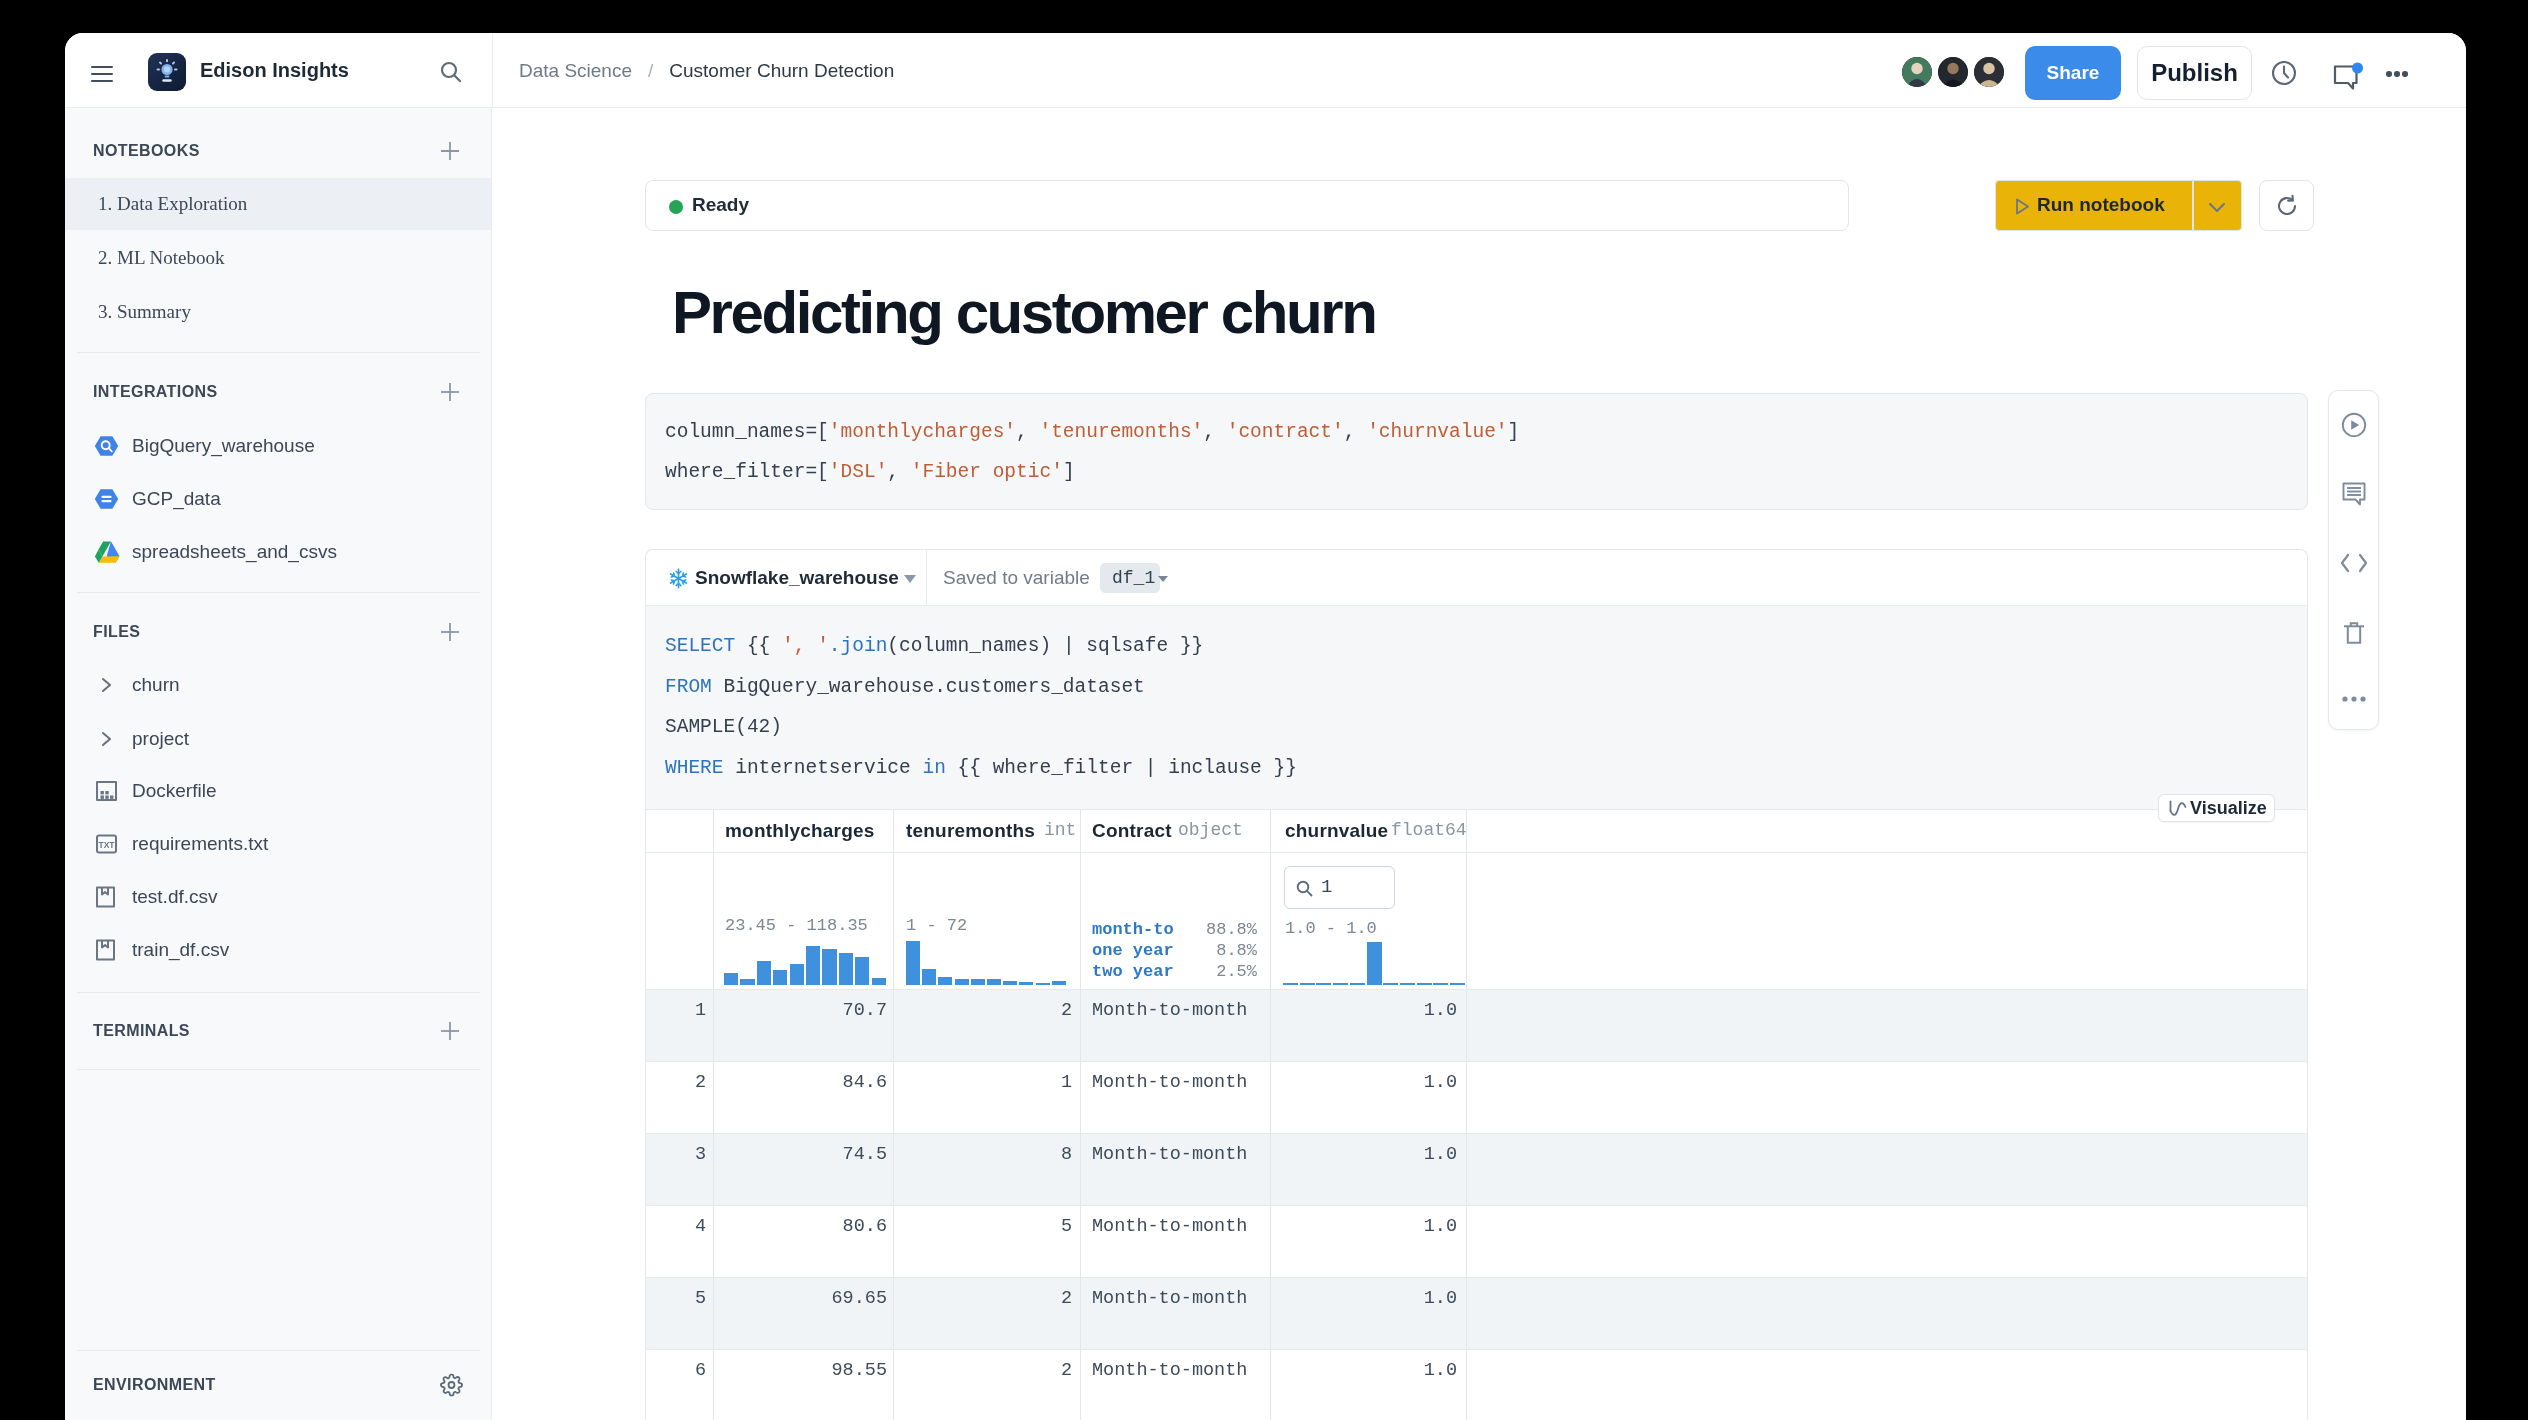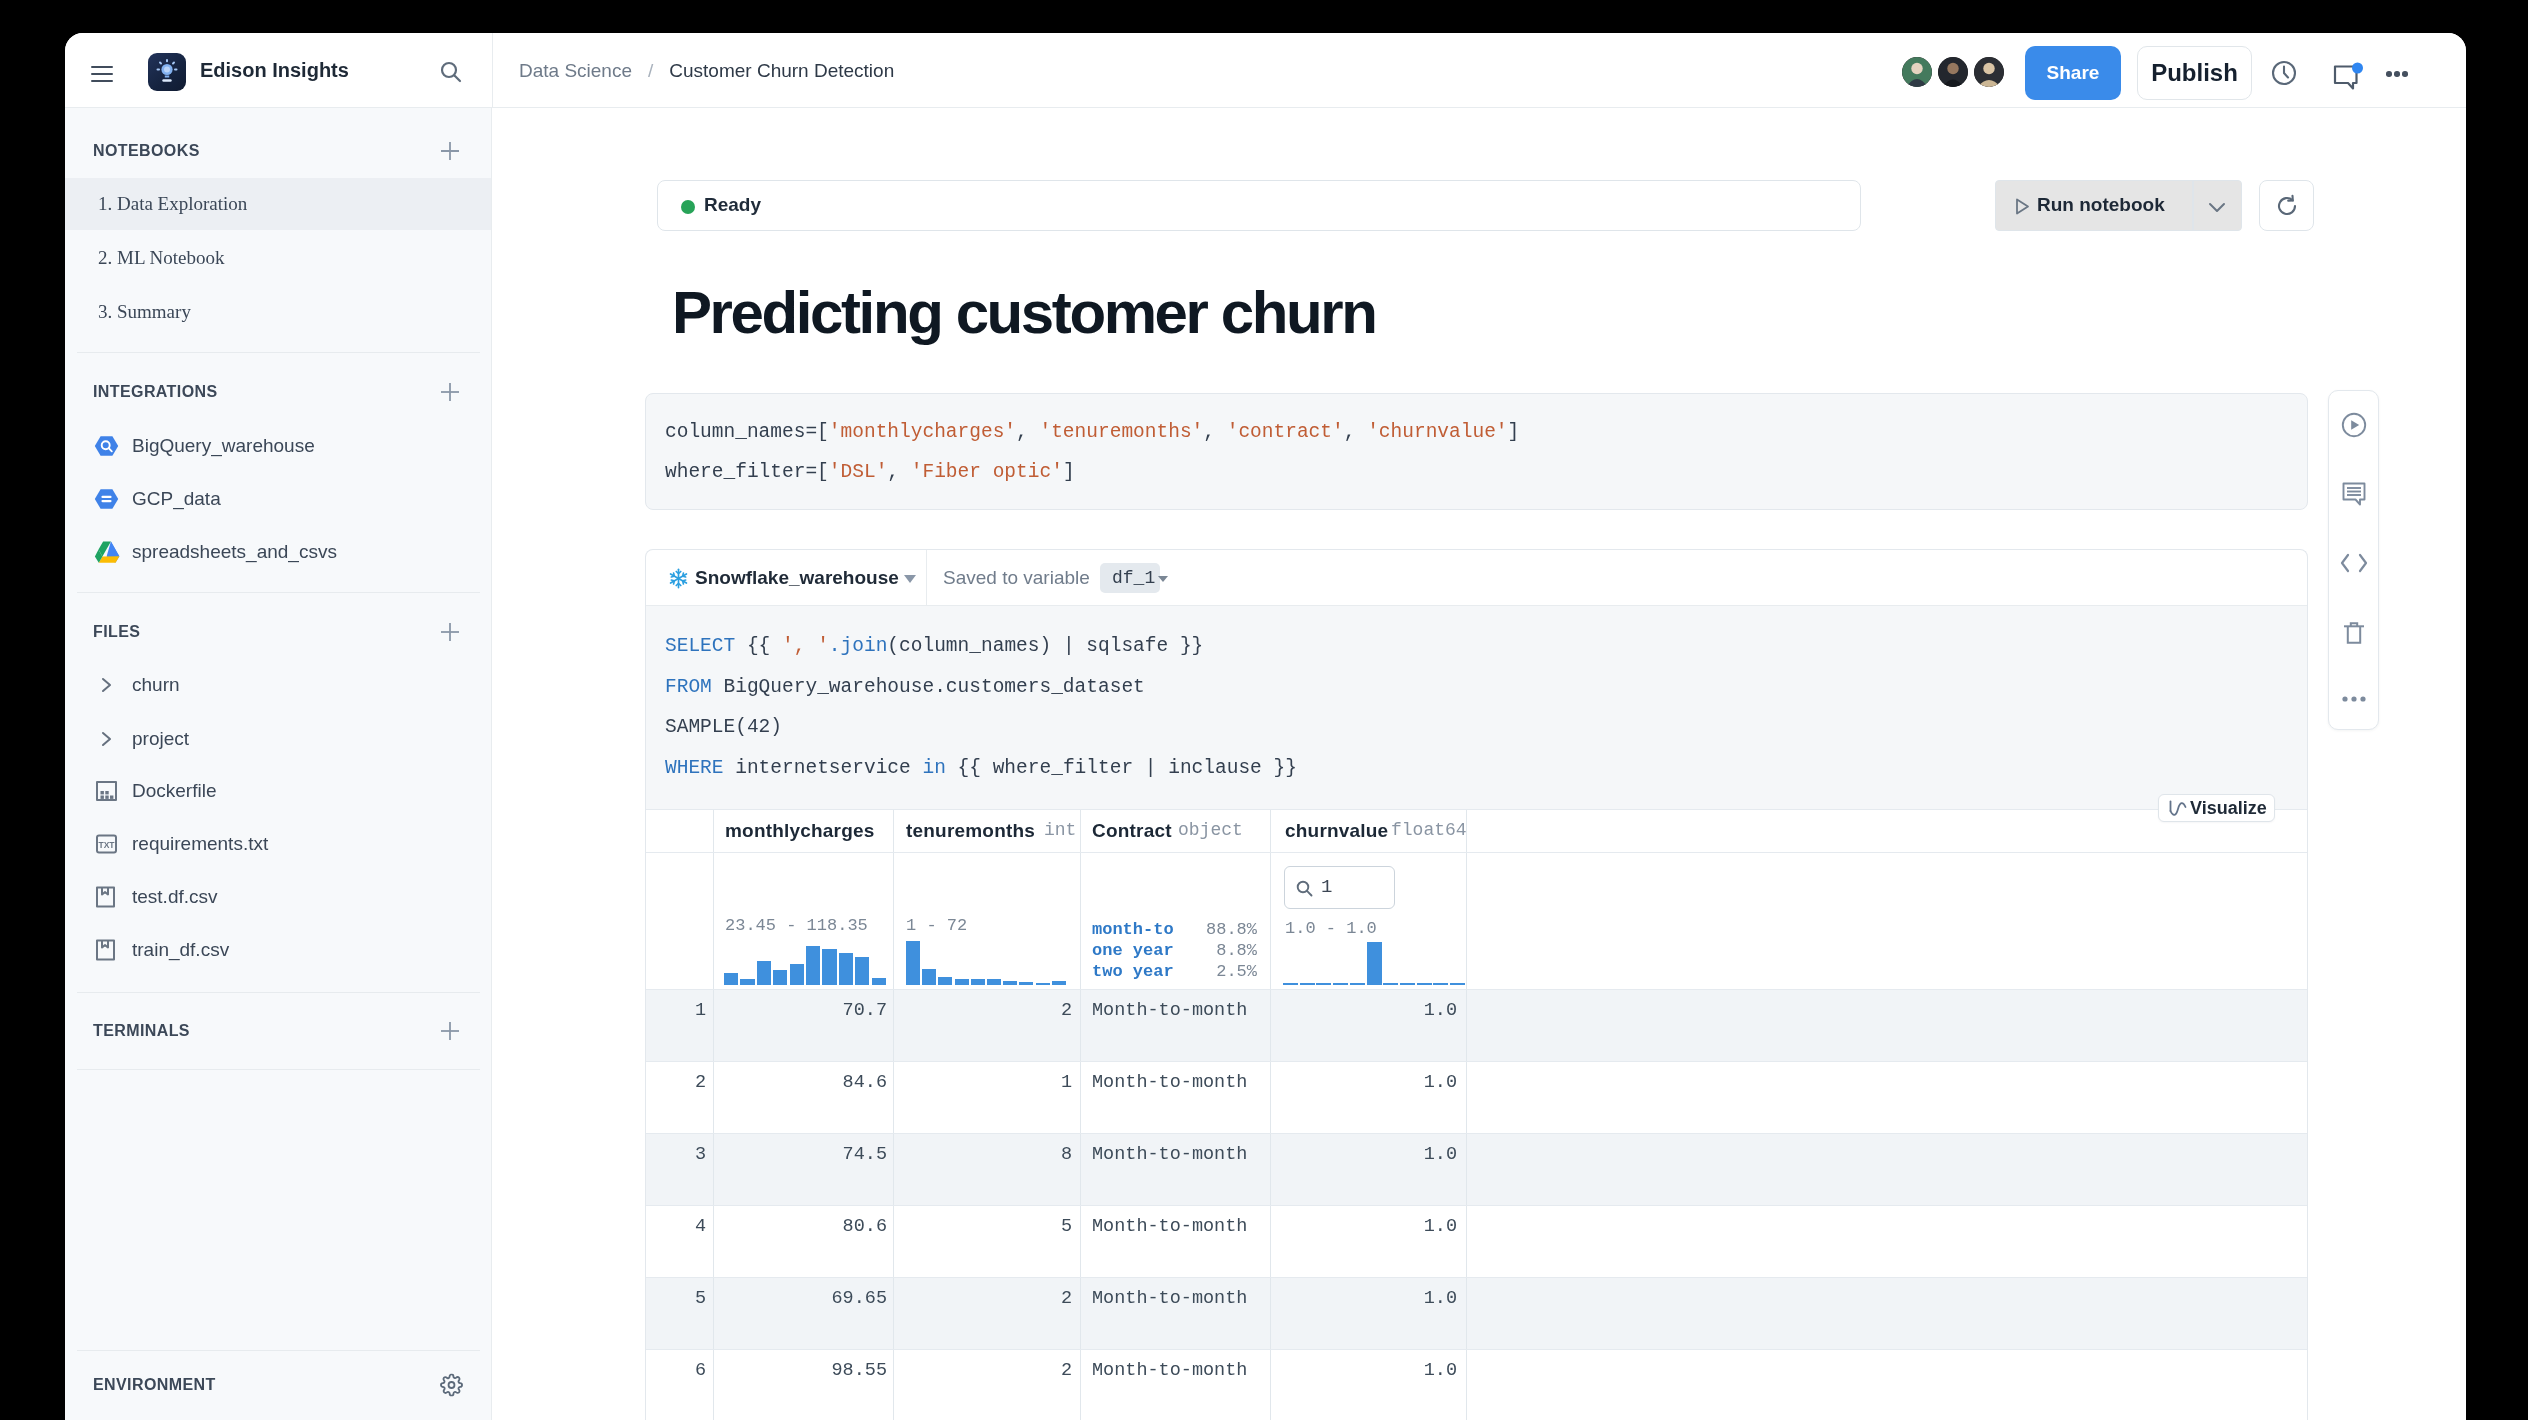--- a/index.html
+++ b/index.html
@@ -34,25 +34,25 @@
 .sitem { position:absolute; left:33px; font-size:19px; color:#3b4757; transform:translateY(-50%);font-family:Liberation Serif, serif; }
 .sitem2 { position:absolute; left:67px; font-size:19px; color:#3b4757; transform:translateY(-50%); }
 .sdiv { position:absolute; left:12px; width:403px; height:1px; background:#e7ebee; }
 .plus { position:absolute; left:374px; transform:translateY(-50%); }
 .sicon { position:absolute; left:29px; transform:translateY(-50%); }
 #selrow { position:absolute; left:0; top:70px; width:426px; height:52px; background:#eceff3; }
 
 #main { position:absolute; left:427px; top:75px; right:0; bottom:0; background:#fff; }
 .mono { font-family:"Liberation Mono", monospace; }
 #ready { position:absolute; left:153px; top:72px; width:1204px; height:51px;
-  border:1.5px solid #dfe5ea; border-radius:8px; background:#fff;margin-left:12px; }
+  border:1.5px solid #dfe5ea; border-radius:8px; background:#fff; }
 #ready .dot { position:absolute; left:23px; top:18.5px; width:14px; height:14px; border-radius:50%; background:#27a358; }
 #ready .txt { position:absolute; left:46px; top:0; line-height:48px; font-size:19px; font-weight:bold; color:#1f2b39; }
 #rungrp { position:absolute; left:1503px; top:72px; width:247px; height:51px;
-  border:1.5px solid #dfe5ea; border-radius:4px; background:#e5e5e5; }
+  border:1.5px solid #dfe5ea; border-radius:4px; background:#eab308; }
 #rungrp .sep { position:absolute; left:196px; top:0; bottom:0; width:1.5px; background:#dfe5ea; }
 #rungrp .txt { position:absolute; left:41px; top:0; line-height:48px; font-size:19px; font-weight:bold; color:#1d2836; }
 #refresh { position:absolute; left:1767px; top:72px; width:55px; height:51px;
   border:1.5px solid #dfe5ea; border-radius:8px; background:#fff; }
 #h1 { position:absolute; left:180px; top:170px; font-size:60px; font-weight:bold;
   color:#0f1822; letter-spacing:-2.4px; }
 #cell1 { position:absolute; left:153px; top:285px; width:1663px; height:117px;
   background:#f5f7f9; border:1.5px solid #e3e8ed; border-radius:8px;
   font-family:"Liberation Mono",monospace; font-size:19.5px; color:#333f4f;
   line-height:40px; padding:18px 0 0 19px; white-space:pre; }

